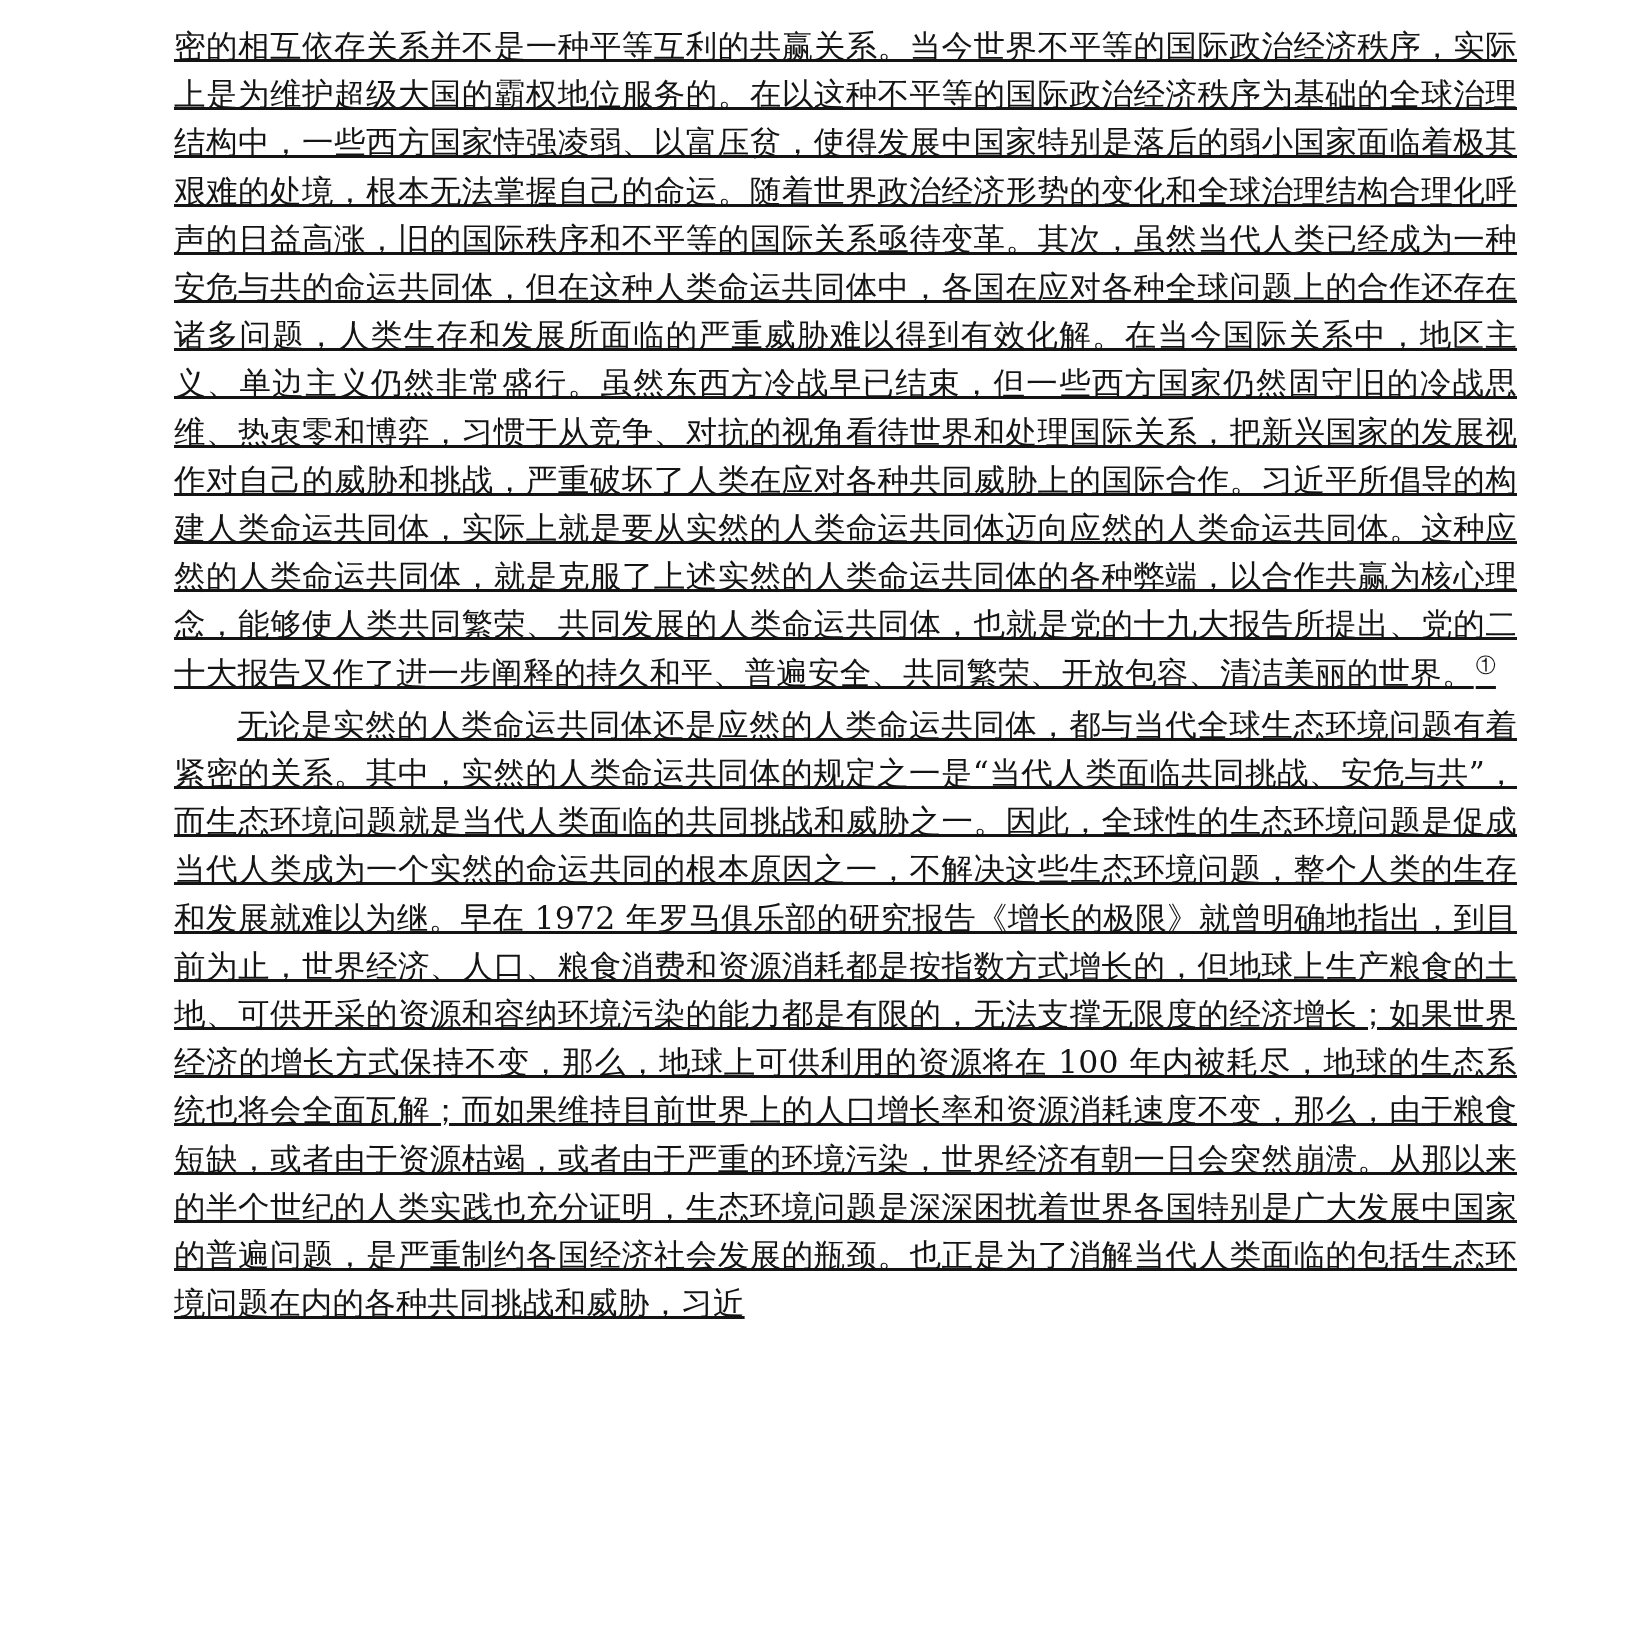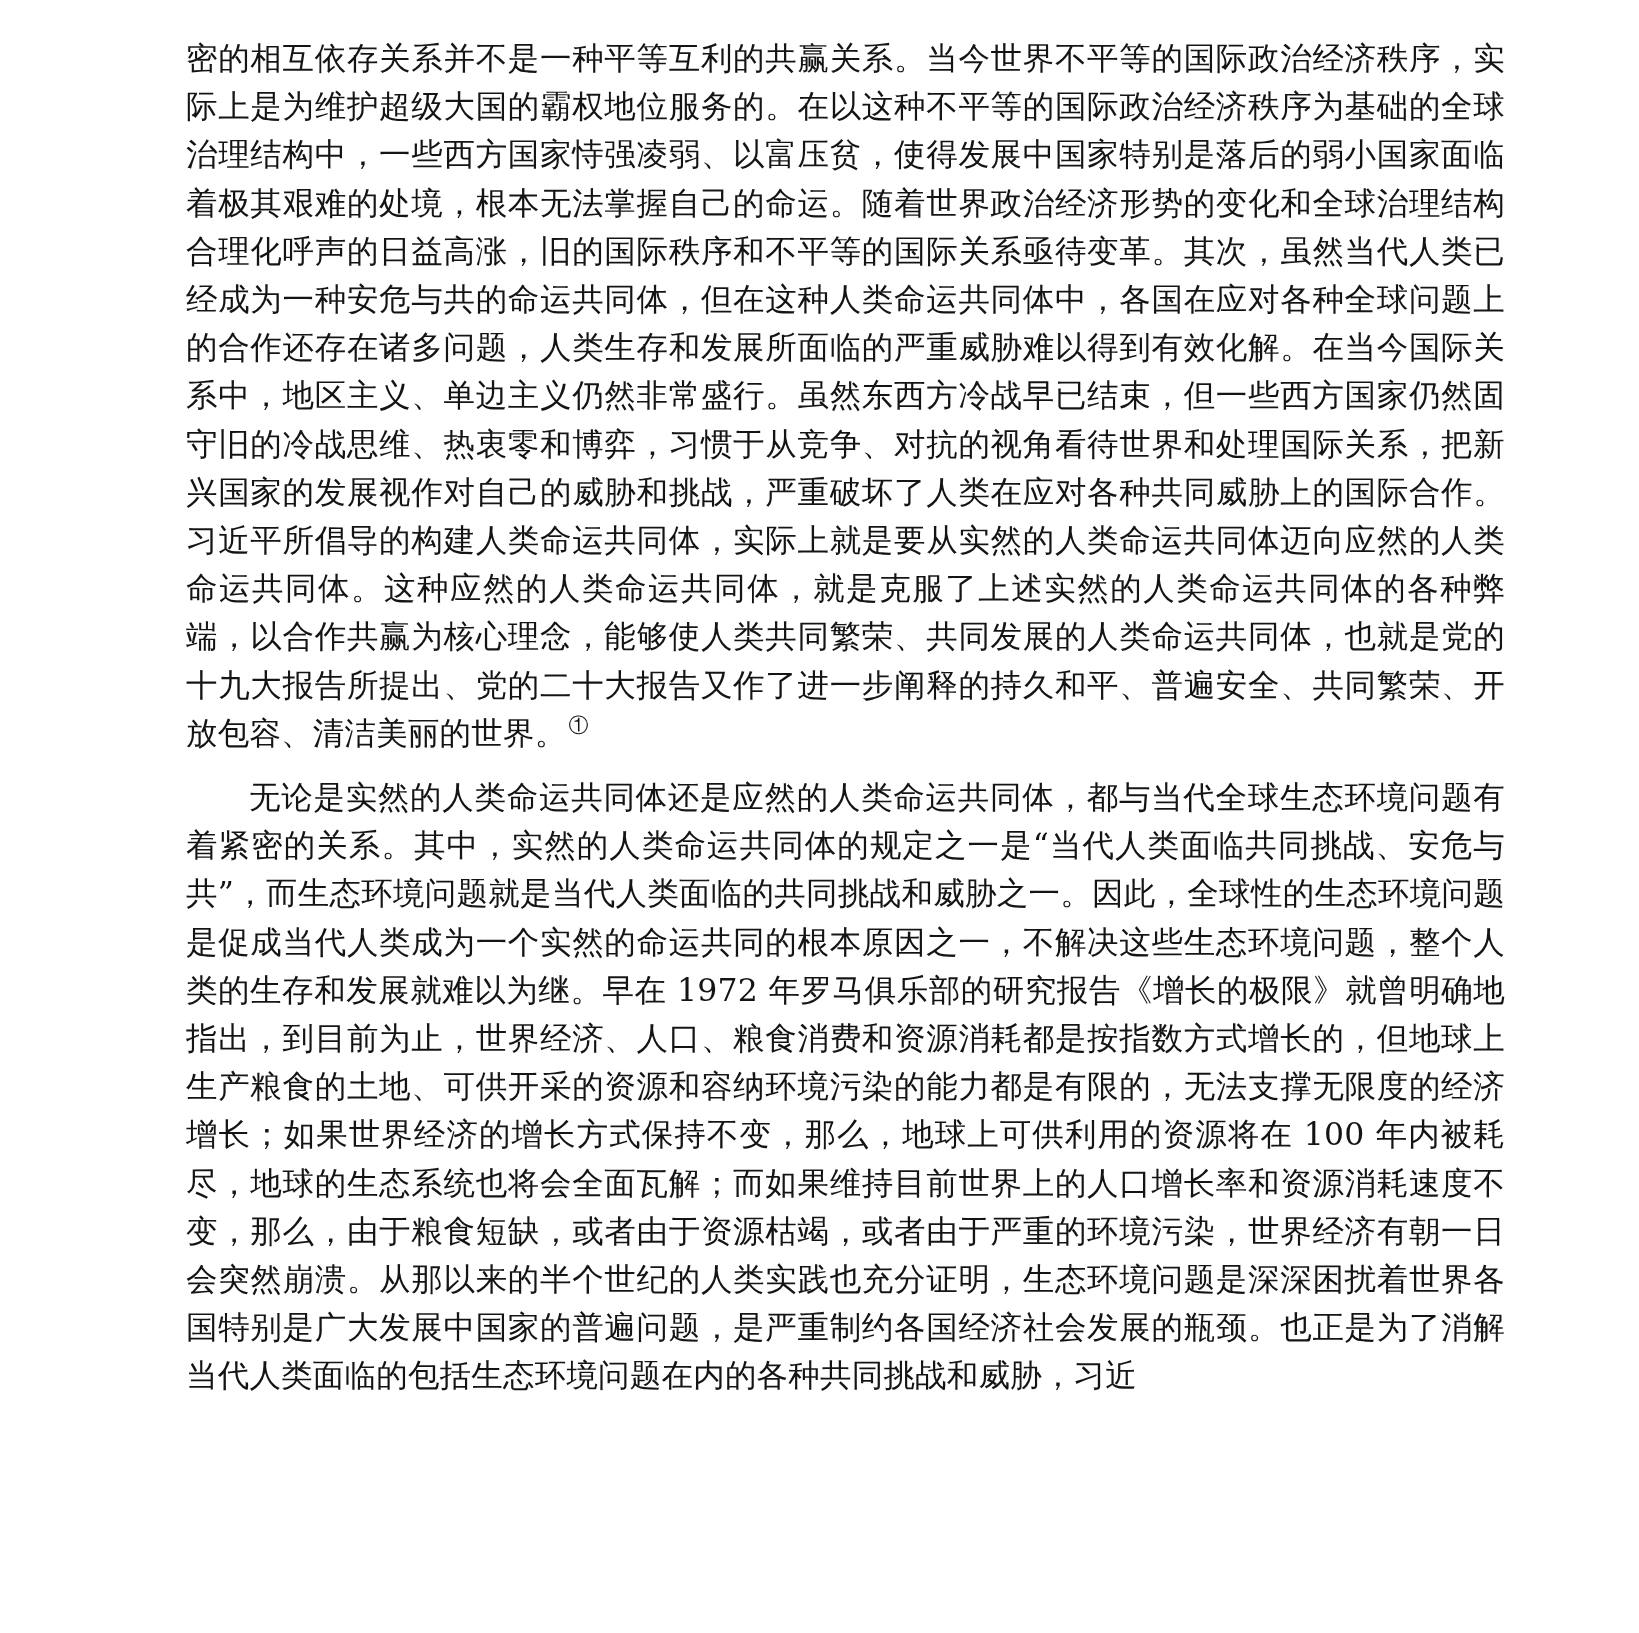--- a/index.html
+++ b/index.html
@@ -23,22 +23,23 @@
   }
   .body-text {
     font-size: 31.5px;
     line-height: 48.2px;
     text-align: justify;
     text-justify: inter-ideograph;
     letter-spacing: 0.2px;
     color: #141414;
   }
   .para {
-    margin: 16px;
+    margin: 4px;
     text-indent: 0;
+    text-decoration: underline;
   }
   .para.indent {
     text-indent: 2em;
   }
   .footnote-marker {
     font-size: 20px;
     vertical-align: super;
     line-height: 0;
     margin-left: 2px;
   }

